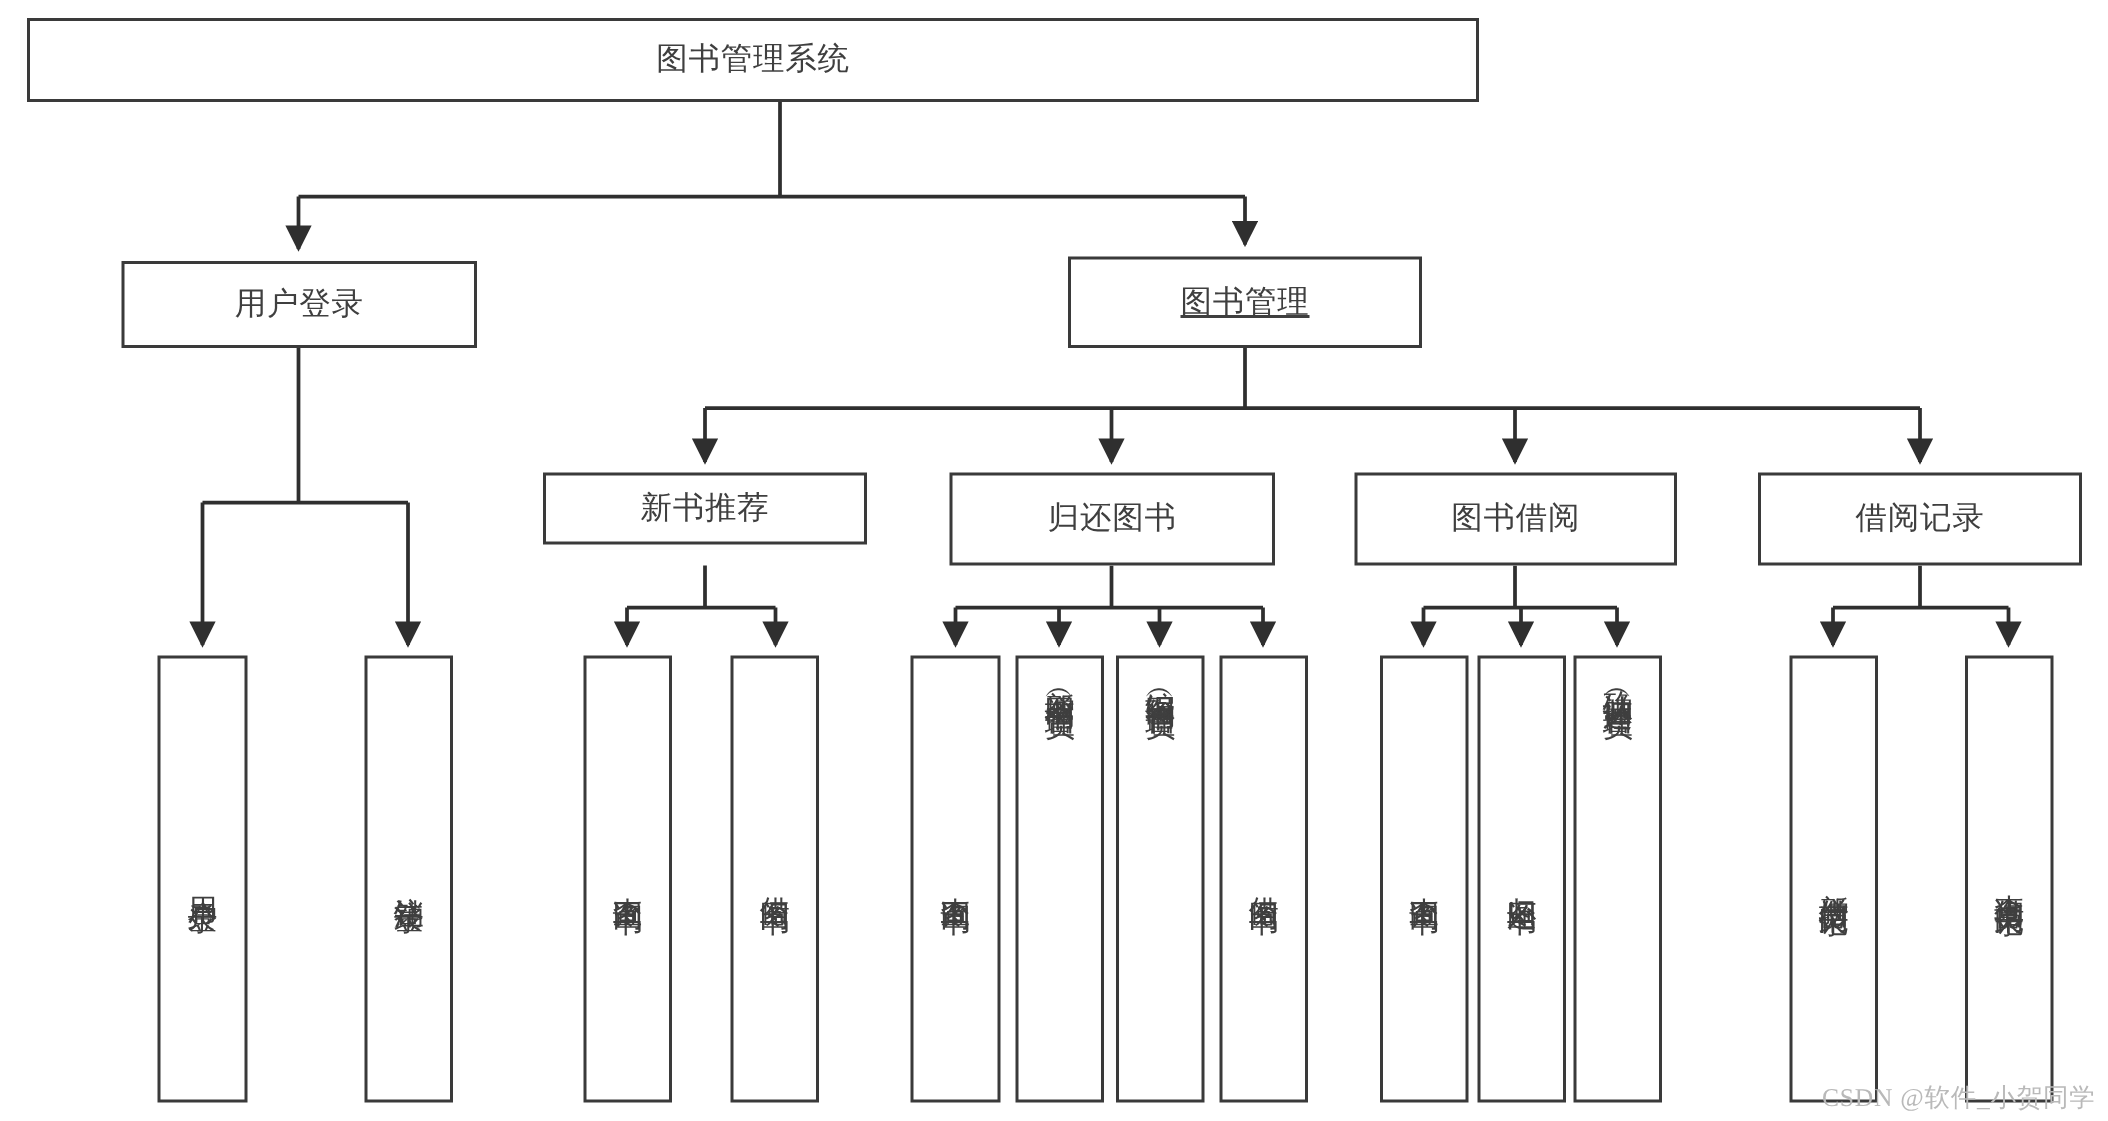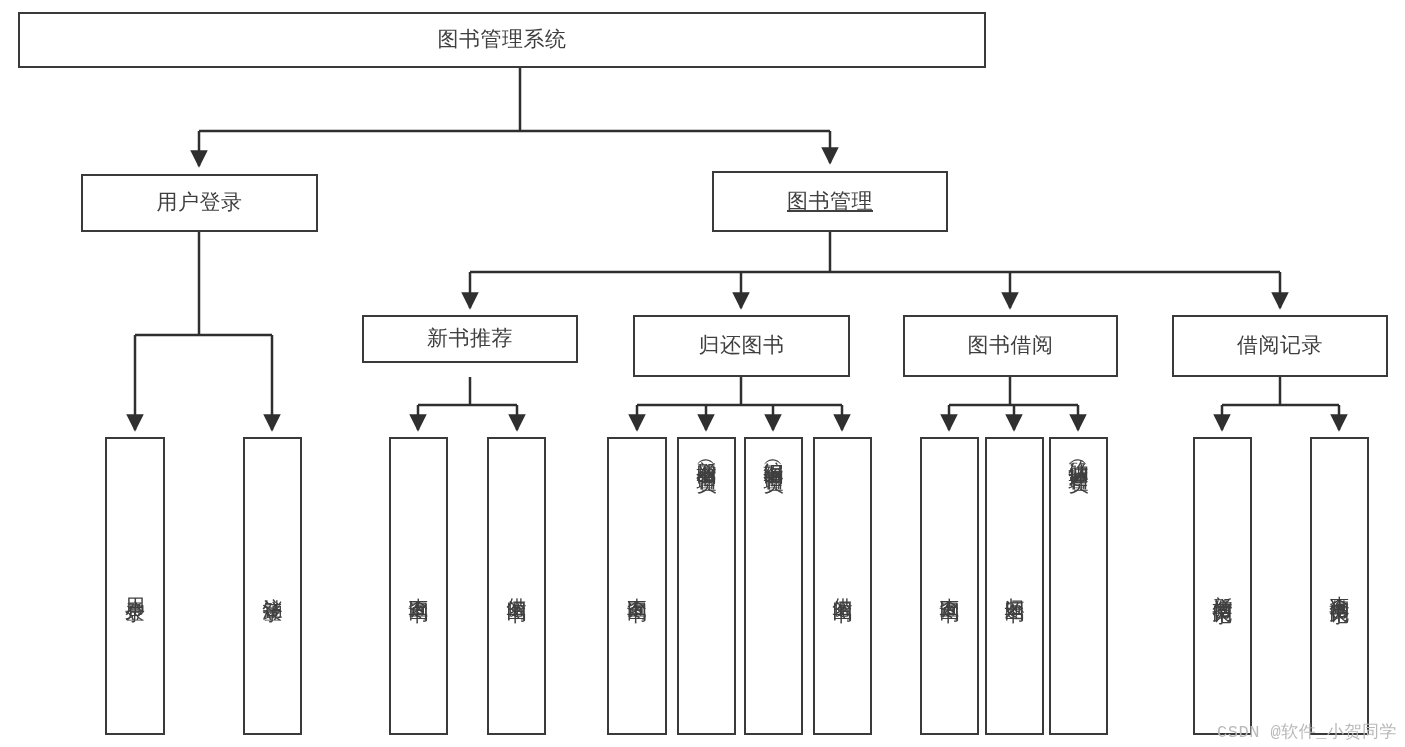--- a/index.html
+++ b/index.html
@@ -56,21 +56,21 @@
     padding-top: 6px;
   }
   .watermark {
     position: absolute;
     right: 8px;
     bottom: 4px;
     font-size: 17px;
     color: #b9b9b9;
     letter-spacing: 0.5px;
     white-space: nowrap;
-    font-family: Liberation Mono, monospace;
+    font-family: Liberation Serif, serif;
   }
 </style>
 </head>
 <body>
 
 <div id="canvas">
 
   <svg id="edges" viewBox="0 0 1405 747" xmlns="http://www.w3.org/2000/svg">
     <defs>
       <marker id="arrow" viewBox="0 0 10 10" refX="9" refY="5" markerWidth="7" markerHeight="7" orient="auto-start-reverse">

